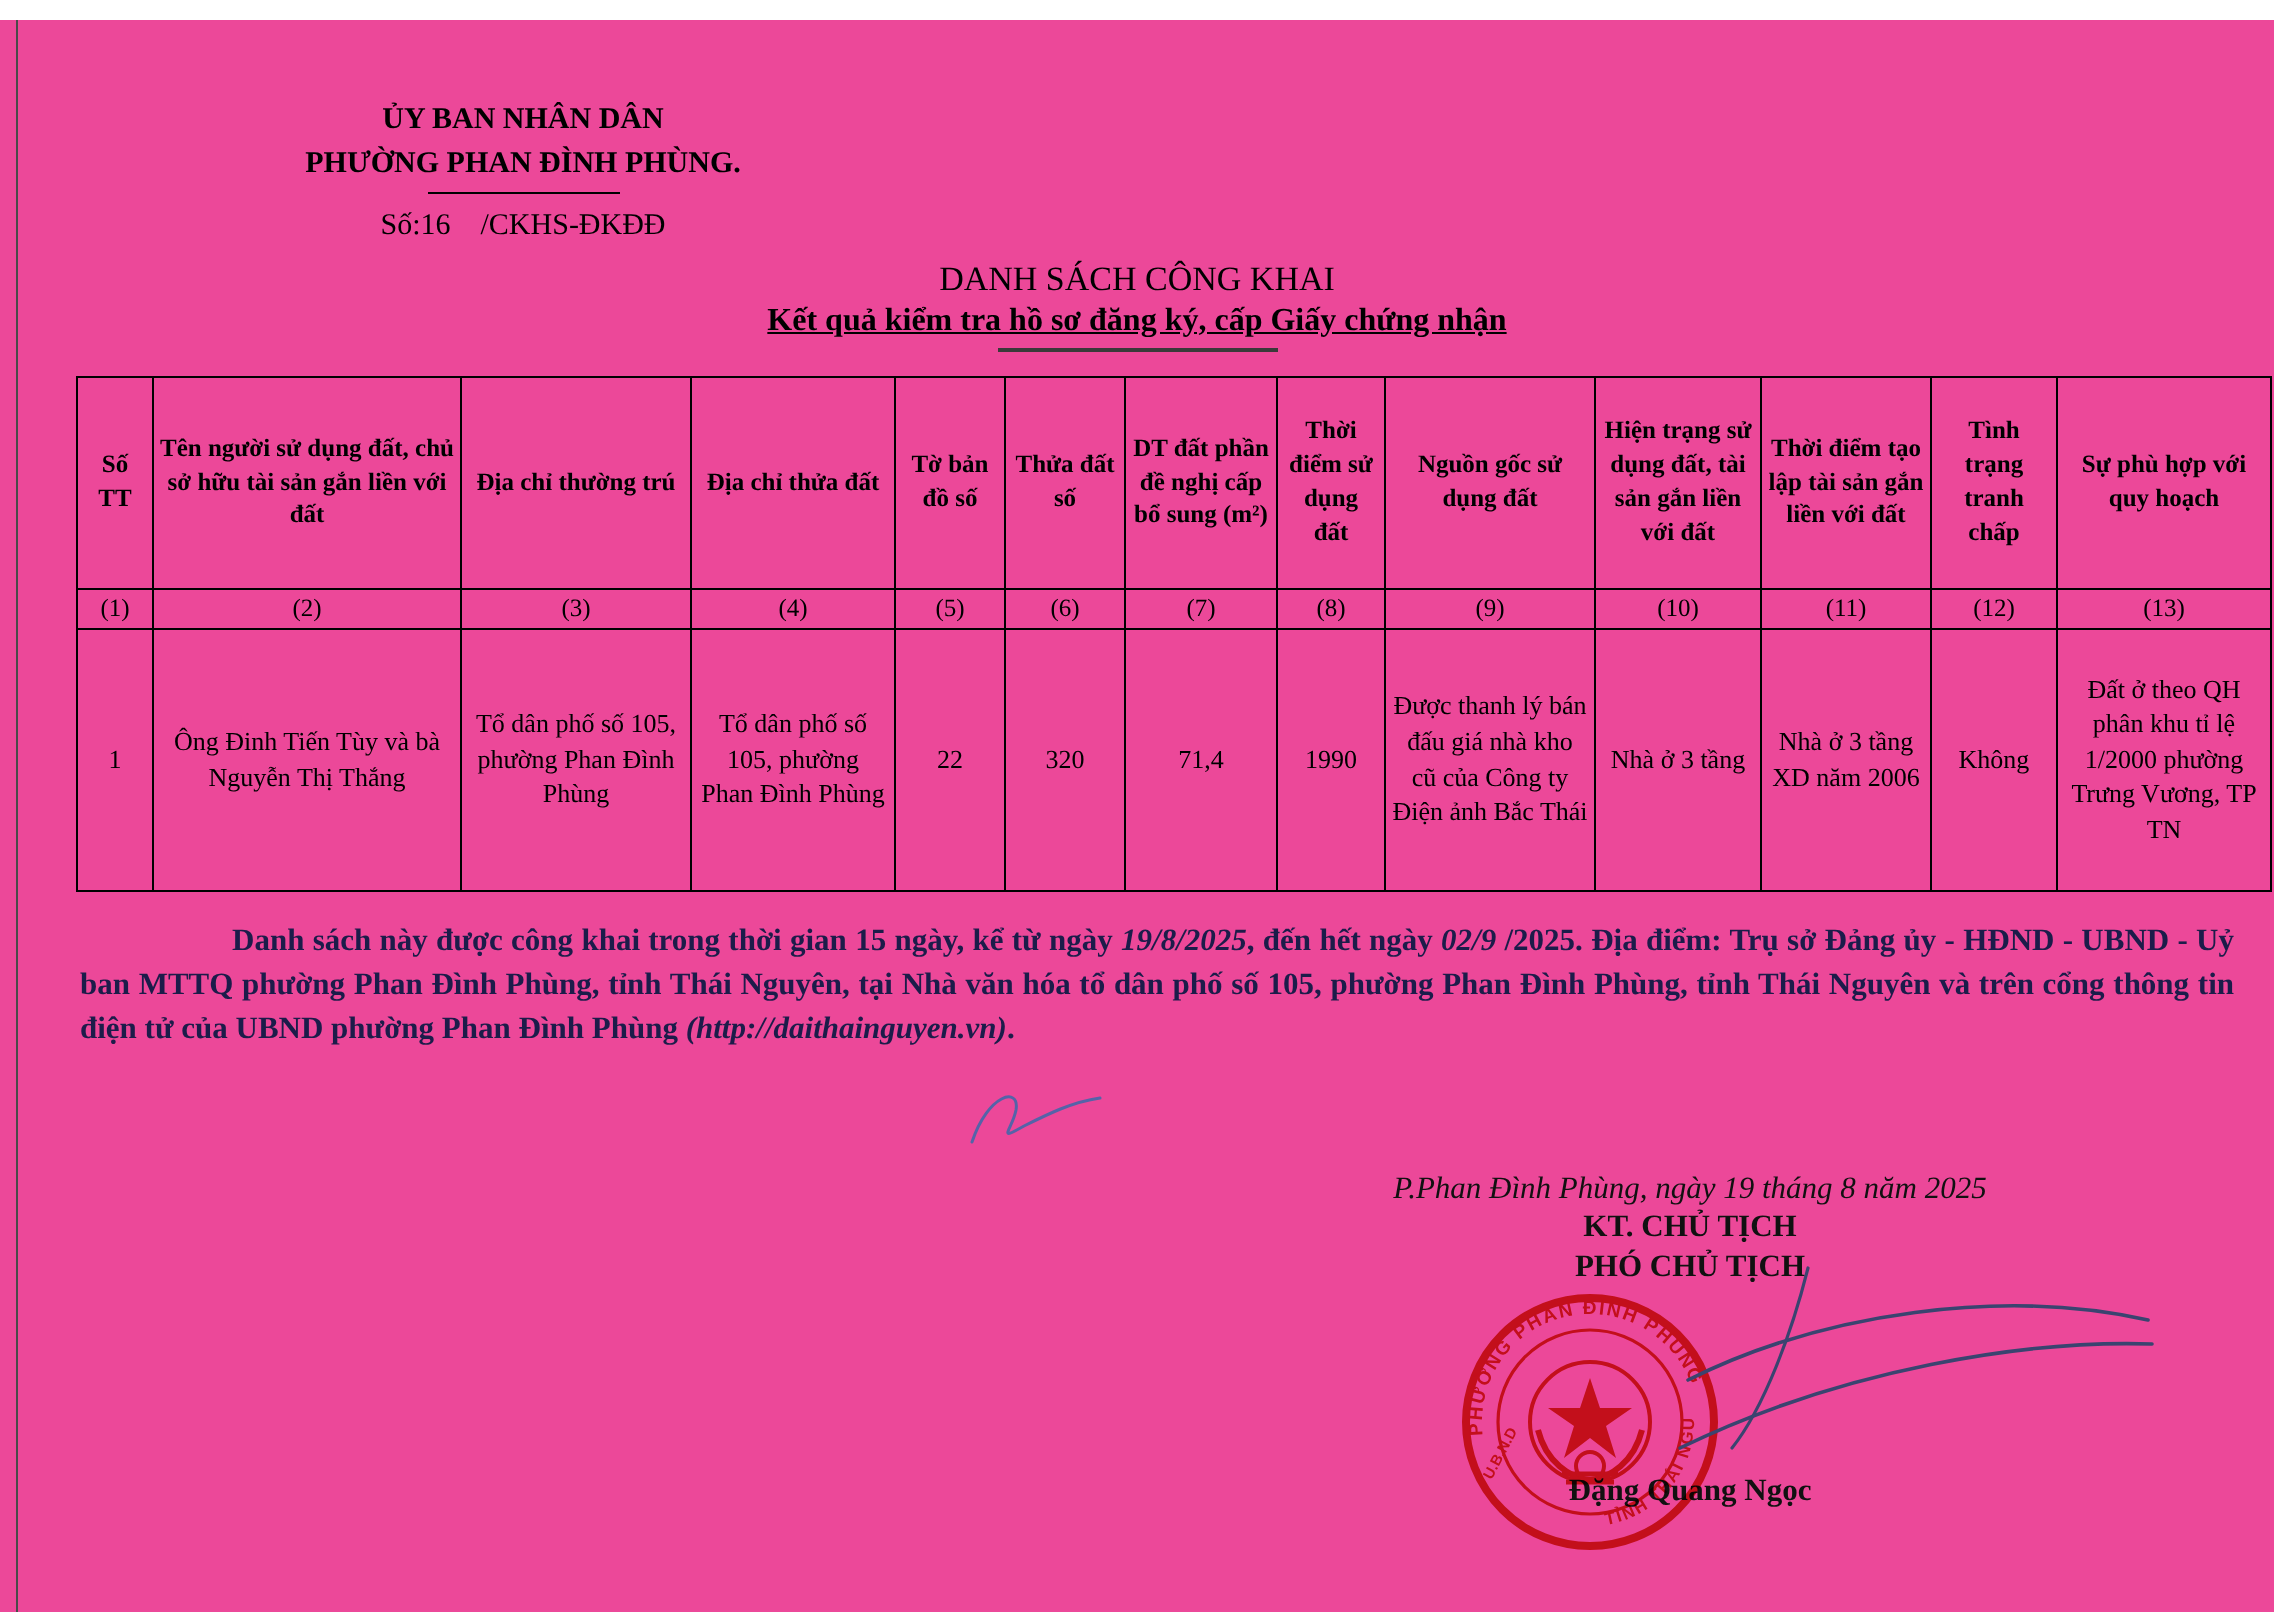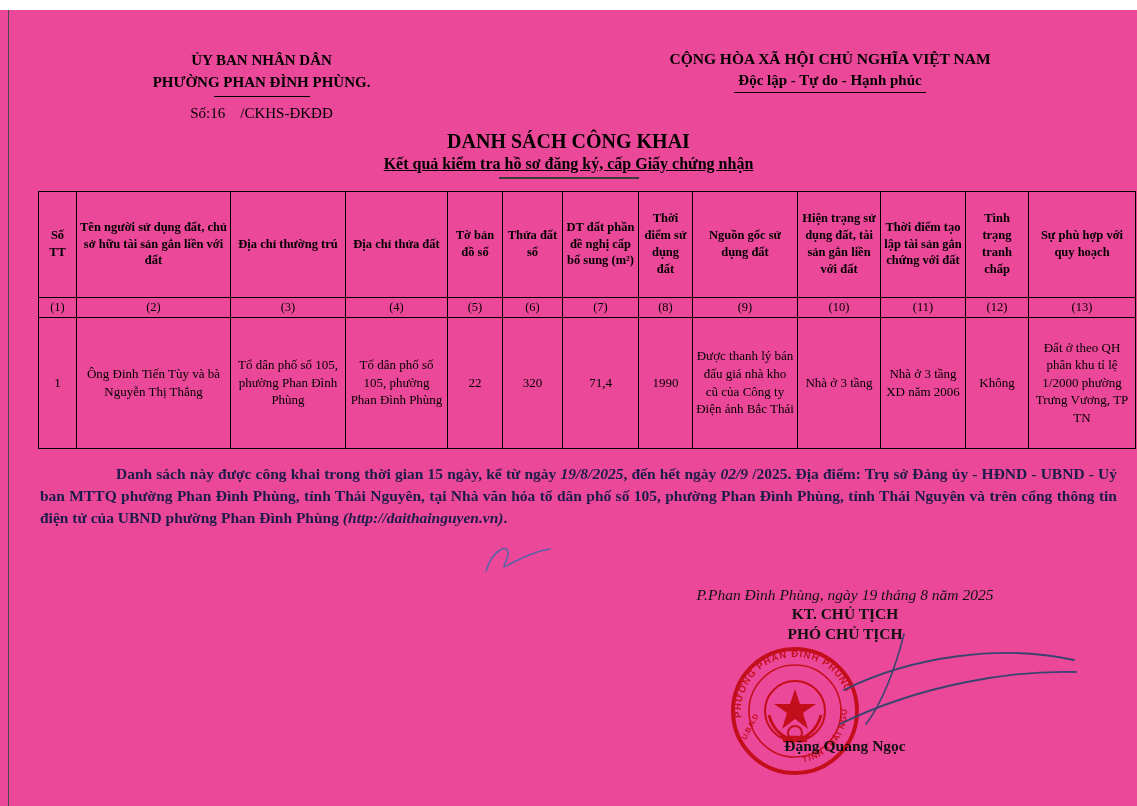--- a/index.html
+++ b/index.html
@@ -15,21 +15,21 @@
   .header-right { width:54%; text-align:center; }
   .hl-line { font-weight:bold; font-size:15px; line-height:1.45; }
   .rule { height:1px; background:#000; margin:2px auto 8px auto; }
   .rule-left  { width:96px; }
   .rule-right { width:192px; margin-top:3px; }
   .doc-number { font-size:15px; margin-top:6px; white-space:pre; }
   .motto-top { font-weight:bold; font-size:15.5px; }
   .motto-bottom { font-weight:bold; font-size:15px; margin-top:4px; }
 
   .title-block { text-align:center; margin-top:8px; }
-  .doc-title { font-weight:bold; font-size:20px;text-align:center; }
+  .doc-title { font-weight:normal; font-size:17px;text-align:center; }
   .doc-subtitle { font-weight:bold; font-size:16px; margin-top:2px;text-decoration:underline; }
   .rule-title { width:140px; height:2px; background:#3a3a3a; margin:4px auto 0 auto; }
 
   table.main {
     border-collapse:collapse; table-layout:fixed;
     margin:12px 0 0 38px; width:1097px;
   }
   table.main th, table.main td {
     border:1px solid #000; text-align:center; vertical-align:middle;
     padding:2px 3px; overflow:hidden;
@@ -61,25 +61,20 @@
   <div class="edge-left"></div>
   <div class="edge-bottom"></div>
 
   <div class="header">
     <div class="header-left">
       <div class="hl-line">ỦY BAN NHÂN DÂN</div>
       <div class="hl-line">PHƯỜNG PHAN ĐÌNH PHÙNG.</div>
       <div class="rule rule-left"></div>
       <div class="doc-number">Số:16    /CKHS-ĐKĐĐ</div>
     </div>
-    <div class="header-right">
-      <div class="motto-top">CỘNG HÒA XÃ HỘI CHỦ NGHĨA VIỆT NAM</div>
-      <div class="motto-bottom">Độc lập - Tự do - Hạnh phúc</div>
-      <div class="rule rule-right"></div>
-    </div>
   </div>
 
   <div class="title-block">
     <div class="doc-title">DANH SÁCH CÔNG KHAI</div>
     <div class="doc-subtitle">Kết quả kiểm tra hồ sơ đăng ký, cấp Giấy chứng nhận</div>
     <div class="rule-title"></div>
   </div>
 
   <table class="main">
     <colgroup>
@@ -102,21 +97,21 @@
       <th>Số TT</th>
       <th>Tên người sử dụng đất, chủ sở hữu tài sản gắn liền  với đất</th>
       <th>Địa chỉ thường trú</th>
       <th>Địa chỉ thửa đất</th>
       <th>Tờ bản đồ số</th>
       <th>Thửa đất số</th>
       <th>DT đất phần đề nghị cấp bổ sung (m²)</th>
       <th>Thời điểm sử dụng đất</th>
       <th>Nguồn gốc sử dụng đất</th>
       <th>Hiện trạng sử dụng đất, tài sản gắn liền với đất</th>
-      <th>Thời điểm tạo lập tài sản gắn chứng với đất</th>
+      <th>Thời điểm tạo lập tài sản gắn liền với đất</th>
       <th>Tình trạng tranh chấp</th>
       <th>Sự phù hợp với quy hoạch</th>
     </tr>
     <tr class="num-row">
       <td>(1)</td>
       <td>(2)</td>
       <td>(3)</td>
       <td>(4)</td>
       <td>(5)</td>
       <td>(6)</td>

